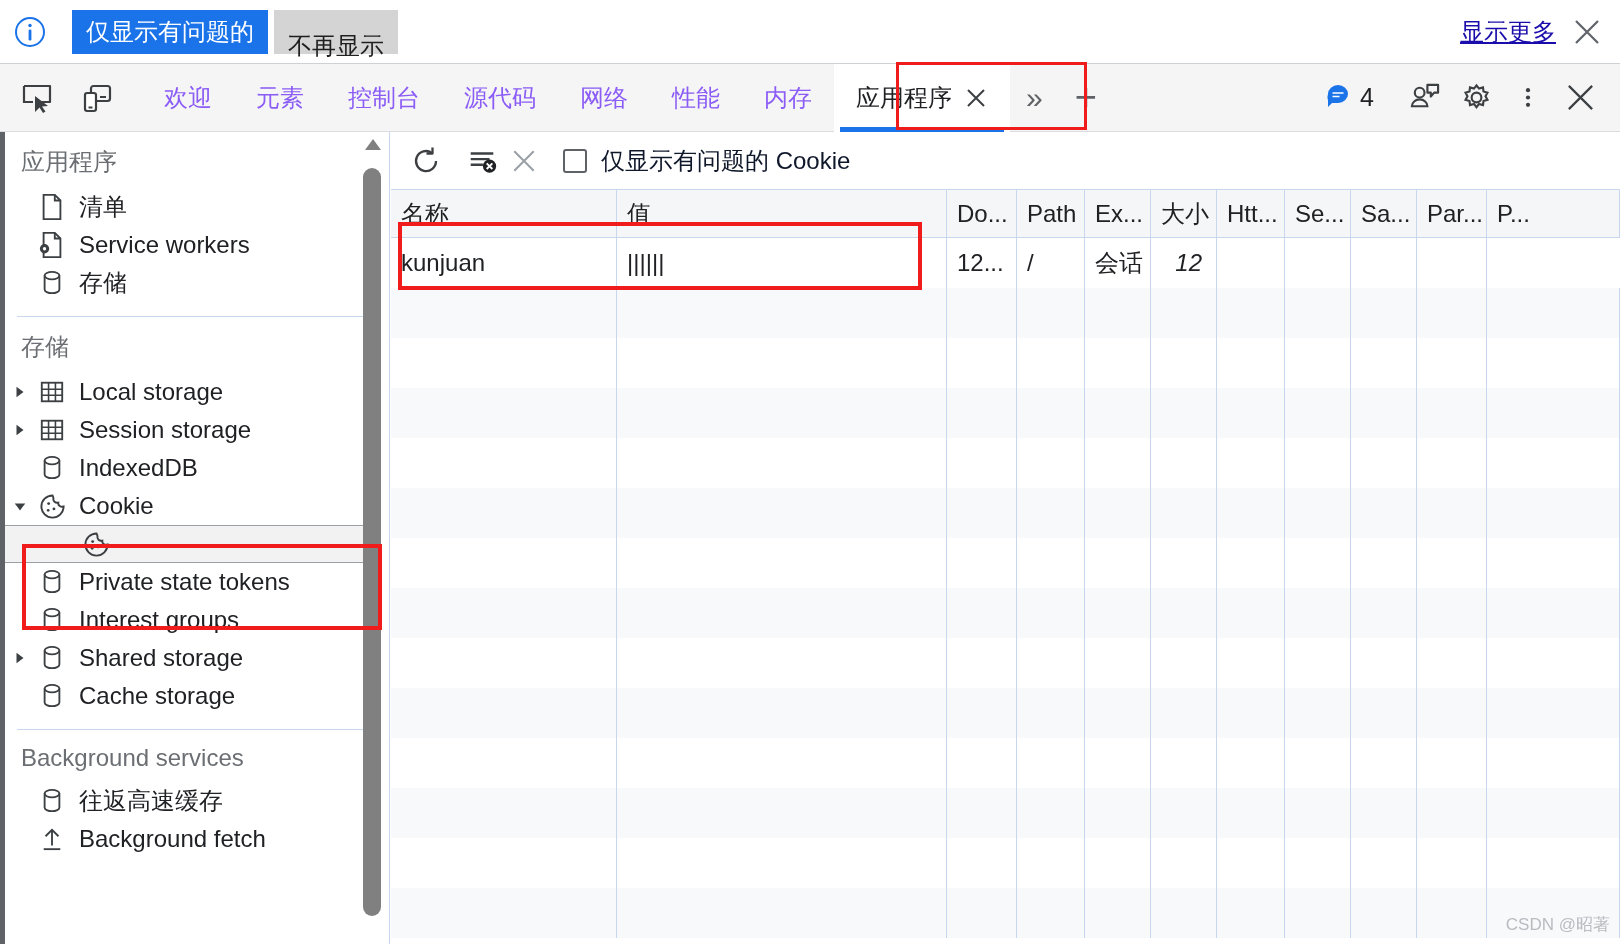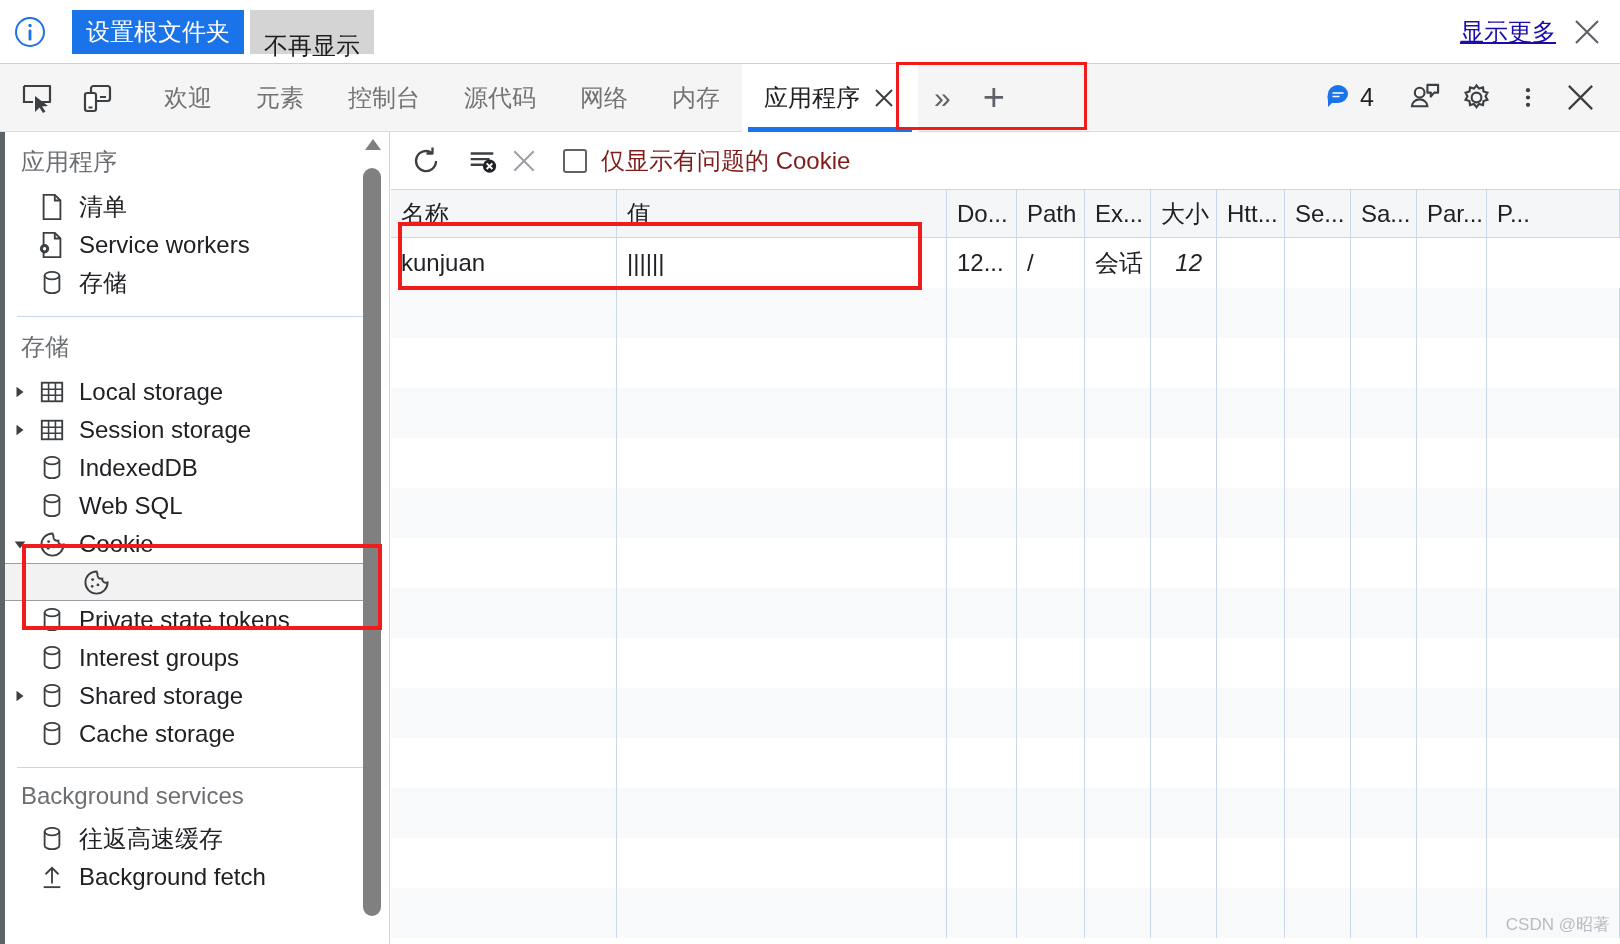--- a/index.html
+++ b/index.html
@@ -54,21 +54,21 @@
     display: flex; align-items: center;
   }
   .tb-icon-btn {
     width: 46px; height: 46px; margin-left: 14px;
     display: flex; align-items: center; justify-content: center;
     cursor: pointer; flex: 0 0 auto;
   }
   .tabs { display: flex; align-items: stretch; height: 68px; margin-left: 22px; }
   .tab {
     display: flex; align-items: center; justify-content: center;
-    padding: 0 22px; font-size: 24px; color: #737373;
+    padding: 0 22px; font-size: 24px; color: #8b5cf6;
     cursor: pointer; position: relative; white-space: nowrap;
     height: 68px;
   }
   .tab.active { color: #202124; background: #ffffff; }
   .tab.active::after {
     content: ""; position: absolute; left: 6px; right: 6px; bottom: 0;
     height: 5px; background: #1a73e8;
   }
   .tab .tab-close { margin-left: 12px; width: 24px; height: 24px; display:inline-block; }
   .tab-highlight {
@@ -138,21 +138,21 @@
     border: none; outline: none; width: 100%; font-size: 23px;
     font-family: inherit; color: #202124; background: transparent;
   }
   .filter-input::placeholder { color: #9aa0a6; }
   .mt-gap { width: 14px; }
   .checkline { display: flex; align-items: center; margin-left: 18px; cursor:pointer; }
   .checkbox {
     width: 24px; height: 24px; border: 2px solid #5f6368; border-radius: 3px;
     background: #fff; flex: 0 0 24px;
   }
-  .checkline-label { font-size: 24px; color: #7f1d1d; margin-left: 14px; white-space: nowrap; }
+  .checkline-label { font-size: 24px; color: #0f172a; margin-left: 14px; white-space: nowrap; }
 
   
   .tbl { width: 1229px; }
   .tbl-head { display: flex; height: 48px; background: #f5f6f7; border-bottom: 1px solid #c8d7ee; }
   .th {
     font-size: 24px; color: #202124; display: flex; align-items: center;
     padding-left: 10px; border-right: 1px solid #c8d7ee; overflow: hidden;
     white-space: nowrap; cursor: pointer;
   }
   .tbl-row { display: flex; height: 50px; }
@@ -179,21 +179,21 @@
 
   <div class="infobar">
     <span class="infobar-icon">
       <svg viewBox="0 0 32 32" width="32" height="32">
         <circle cx="16" cy="16" r="14" fill="none" stroke="#1a73e8" stroke-width="2"></circle>
         <circle cx="16" cy="9.5" r="1.7" fill="#1a73e8"></circle>
         <rect x="14.6" y="13.5" width="2.8" height="11" rx="1.2" fill="#1a73e8"></rect>
       </svg>
     </span>
     <div class="infobar-btns">
-      <button class="btn-primary">设置根文件夹</button>
+      <button class="btn-primary">仅显示有问题的</button>
       <button class="btn-secondary">不再显示</button>
     </div>
     <div class="infobar-right">
       <span class="link-more">显示更多</span>
       <span class="close-x">
         <svg viewBox="0 0 30 30" width="30" height="30">
           <path d="M4 4 L26 26 M26 4 L4 26" stroke="#5f6368" stroke-width="2.2" fill="none"></path>
         </svg>
       </span>
     </div>
@@ -226,20 +226,23 @@
       <div class="tab">
           <span>控制台</span>
         </div>
       <div class="tab">
           <span>源代码</span>
         </div>
       <div class="tab">
           <span>网络</span>
         </div>
       <div class="tab">
+          <span>性能</span>
+        </div>
+      <div class="tab">
           <span>内存</span>
         </div>
       <div class="tab active">
         <span>应用程序</span>
         <span class="tab-close">
           <svg viewBox="0 0 24 24" width="24" height="24">
             <path d="M4 4 L20 20 M20 4 L4 20" stroke="#3c4043" stroke-width="2" fill="none"></path>
           </svg>
         </span>
       </div>
@@ -368,30 +371,20 @@
           <span class="sb-arrow-sp"></span>
           <span class="sb-ico">
             <svg viewBox="0 0 26 30" width="24" height="28">
                 <ellipse cx="13" cy="7" rx="8" ry="4" fill="none" stroke="#3c4043" stroke-width="2"></ellipse>
                 <path d="M5 7 v15 a8 4 0 0 0 16 0 v-15" fill="none" stroke="#3c4043" stroke-width="2"></path>
               </svg>
           </span>
           <span class="sb-label">IndexedDB</span>
         </div>
 
-        <div class="sb-item">
-          <span class="sb-arrow-sp"></span>
-          <span class="sb-ico">
-            <svg viewBox="0 0 26 30" width="24" height="28">
-                <ellipse cx="13" cy="7" rx="8" ry="4" fill="none" stroke="#3c4043" stroke-width="2"></ellipse>
-                <path d="M5 7 v15 a8 4 0 0 0 16 0 v-15" fill="none" stroke="#3c4043" stroke-width="2"></path>
-              </svg>
-          </span>
-          <span class="sb-label">Web SQL</span>
-        </div>
 
         <div class="sb-item">
           <span class="sb-arrow">
             <svg viewBox="0 0 16 16" width="14" height="14">
                 <path d="M2 5 L14 5 L8 13 Z" fill="#3c4043"></path>
               </svg>
           </span>
           <span class="sb-ico">
             <svg viewBox="0 0 28 28" width="27" height="27">
               <path d="M14 2.5 a11.5 11.5 0 1 0 11.5 11.5 c-3 1-6-1-5.5-4 c-3.2 .6-5.6-1.6-5-4.6 c-.3-1.5-.5-2.4-1-2.9z" fill="none" stroke="#3c4043" stroke-width="2"></path>

